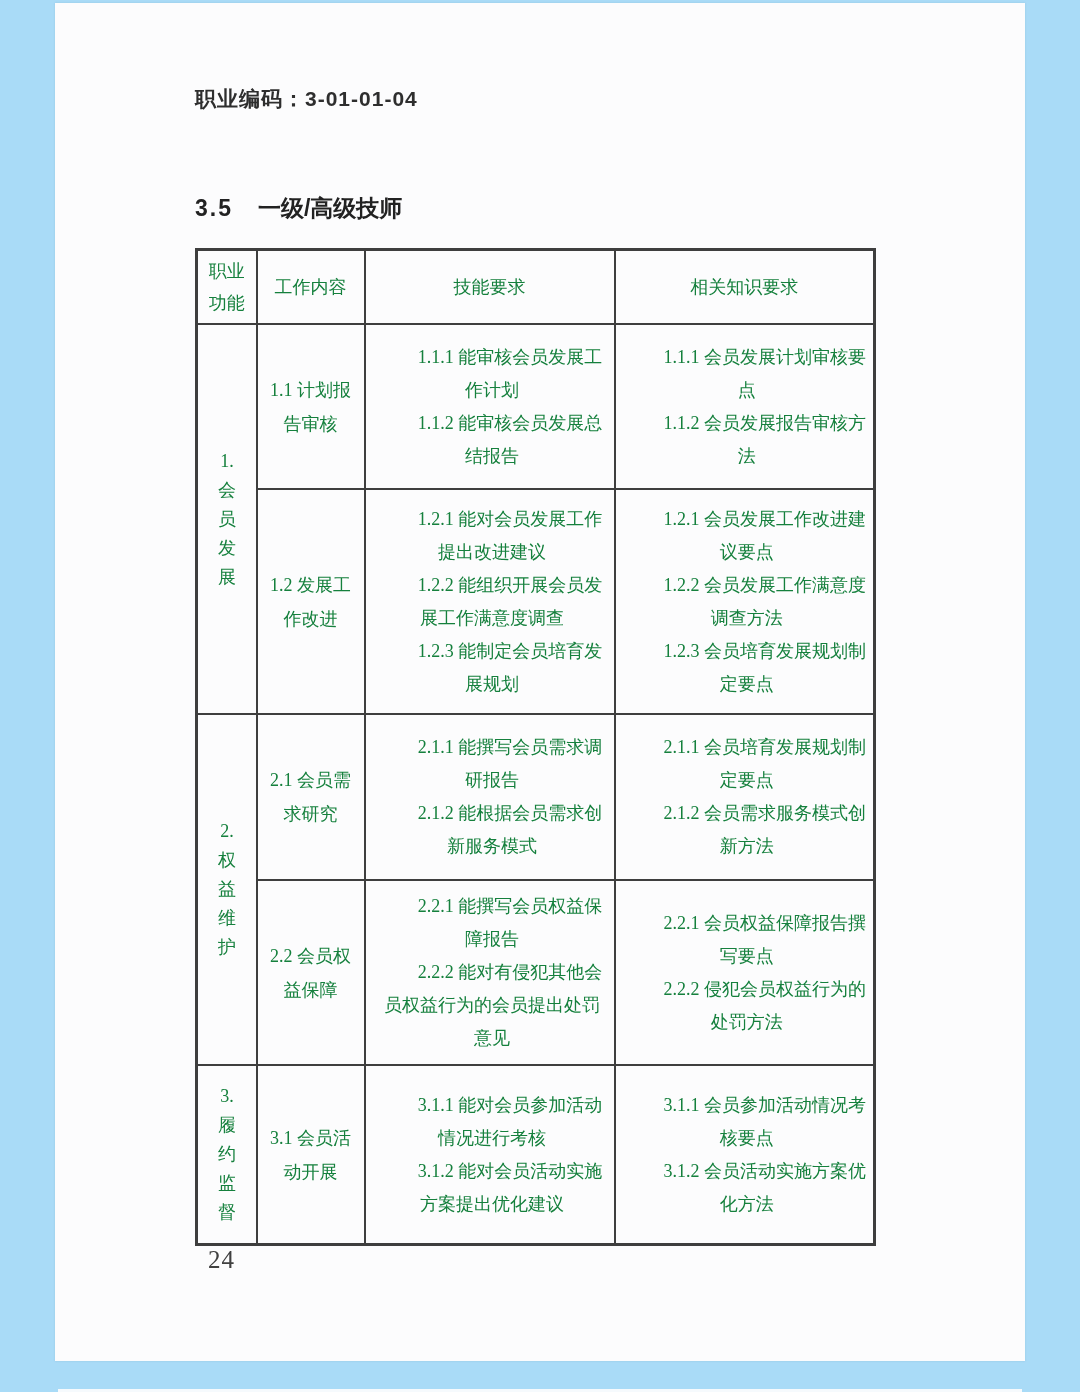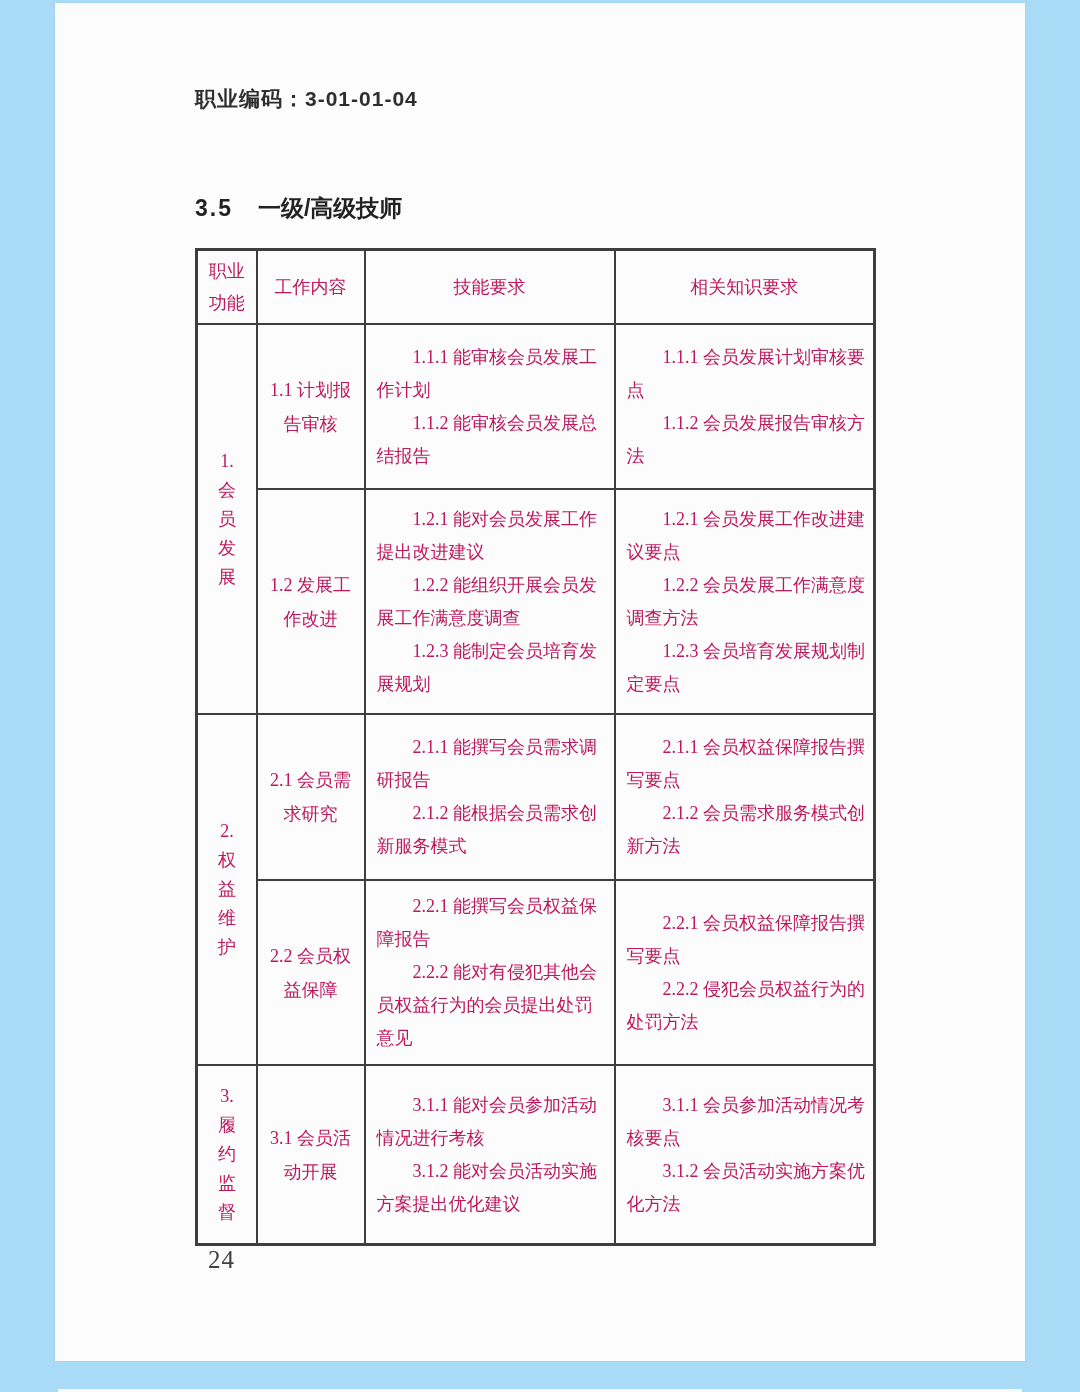--- a/index.html
+++ b/index.html
@@ -55,21 +55,21 @@
   }
   .section-heading .sec-num { margin-right: 25px; letter-spacing: 2px; }
   table.std-table {
     position: absolute;
     left: 140px;
     top: 245px;
     width: 678px;
     border-collapse: collapse;
     table-layout: fixed;
     border: 3px solid #3e3e3e;
-    color: #be185d;
+    color: #15803d;
     font-size: 18px;
     background: transparent;
   }
   .std-table th, .std-table td {
     border: 2px solid #3e3e3e;
     vertical-align: middle;
     font-weight: 400;
   }
   .std-table th {
     text-align: center;
@@ -85,21 +85,21 @@
   td.func-cell { text-align: center; padding: 16px; }
   td.func-cell .vert {
     display: inline-block;
     width: 26px;
     line-height: 29px;
     text-align: center;
     letter-spacing: 0;
   }
   td.work-cell { text-align: center; padding: 4px 12px; line-height: 34px; }
   td.text-cell { padding: 6px 6px 6px 11px; line-height: 33px; }
-  td.text-cell p { margin: 0; text-indent: 2em; text-align: left; }
+  td.text-cell p { margin: 0; text-indent: 2em; text-align: center; }
   .page-number {
     position: absolute;
     left: 153px;
     top: 1243px;
     font-size: 25px;
     color: #404040;
     letter-spacing: 1px;
   }
 </style>
 </head>
@@ -161,21 +161,21 @@
         <tr class="row-2-1">
           <td class="func-cell" rowspan="2">
             <div class="vert">2. 权益维护</div>
           </td>
           <td class="work-cell">2.1 会员需求研究</td>
           <td class="text-cell">
             <p>2.1.1 能撰写会员需求调研报告</p>
             <p>2.1.2 能根据会员需求创新服务模式</p>
           </td>
           <td class="text-cell">
-            <p>2.1.1 会员权益保障报告撰写要点</p>
+            <p>2.1.1 会员培育发展规划制定要点</p>
             <p>2.1.2 会员需求服务模式创新方法</p>
           </td>
         </tr>
 
         <tr class="row-2-2">
           <td class="work-cell">2.2 会员权益保障</td>
           <td class="text-cell">
             <p>2.2.1 能撰写会员权益保障报告</p>
             <p>2.2.2 能对有侵犯其他会员权益行为的会员提出处罚意见</p>
           </td>

